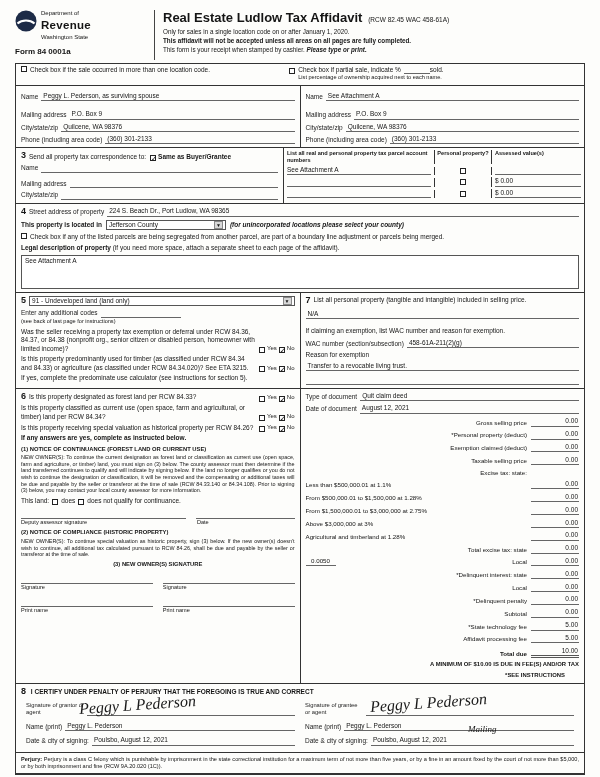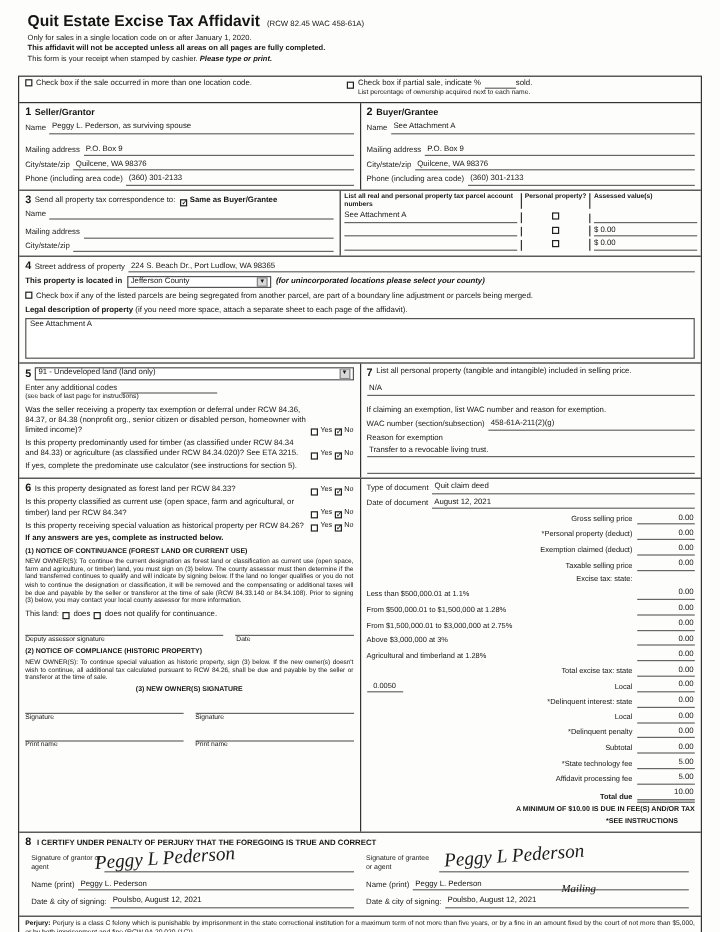--- a/index.html
+++ b/index.html
@@ -73,23 +73,39 @@
 .sig2{top:-9px;left:70px}
 .trustee{position:absolute;top:22px;left:168px;font-family:"Liberation Serif",serif;font-style:italic;font-size:9px;z-index:2}
 .wraplab{width:58px;font-size:5.8px;white-space:normal;line-height:1.15}
 </style>
 </head>
 <body>
 
 <div class="page">
 
   <div class="hdr">
+    <div class="hdr-left">
+      <div class="logo-row">
+        <span>
+          <svg width="22" height="22" viewBox="0 0 22 22">
+              <circle cx="11" cy="11" r="10.5" fill="#1d2b47"></circle>
+              <path d="M2.5 13.5 C7 9.5, 15 9.5, 19.5 13.5" stroke="#ffffff" stroke-width="2.2" fill="none"></path>
+            </svg>
+        </span>
+        <span>
+          <span class="dept-small">Department of</span>
+          <span class="dept-big">Revenue</span>
+          <span class="dept-sub">Washington State</span>
+        </span>
+      </div>
+      <div class="form-no">Form 84 0001a</div>
+    </div>
     <div class="hdr-right">
       <div>
-        <span class="title">Quit Estate Excise Tax Affidavit</span>
+        <span class="title">Real Estate Ludlow Tax Affidavit</span>
         <span class="rcw">(RCW 82.45 WAC 458-61A)</span>
       </div>
       <div class="hnote">Only for sales in a single location code on or after January 1, 2020.</div>
       <div class="hnote b">This affidavit will not be accepted unless all areas on all pages are fully completed.</div>
       <div class="hnote">
         <span>This form is your receipt when stamped by cashier.</span>
         <span class="b it">Please type or print.</span>
       </div>
     </div>
   </div>
@@ -107,41 +123,39 @@
           <span style="margin-left:3px">Check box if partial sale, indicate %</span>
           <span class="uv" style="width:26px"></span>
           <span>sold.</span>
         </div>
         <div class="xs" style="margin-left:9px">List percentage of ownership acquired next to each name.</div>
       </div>
     </div>
 
     <div class="secrow">
       <div class="col">
-        <div><span class="secnum">1</span><span class="sectitle">Seller/Grantor</span></div>
         <div class="frow">
             <span class="lb">Name</span>
             <span class="uv grow">Peggy L. Pederson, as surviving spouse</span>
           </div>
         <div class="gap"></div>
         <div class="frow">
             <span class="lb">Mailing address</span>
             <span class="uv grow">P.O. Box 9</span>
           </div>
         <div class="frow">
             <span class="lb">City/state/zip</span>
             <span class="uv grow">Quilcene, WA 98376</span>
           </div>
         <div class="frow">
             <span class="lb">Phone (including area code)</span>
             <span class="uv grow">(360) 301-2133</span>
           </div>
       </div>
       <div class="col vline">
-        <div><span class="secnum">2</span><span class="sectitle">Buyer/Grantee</span></div>
         <div class="frow">
             <span class="lb">Name</span>
             <span class="uv grow">See Attachment A</span>
           </div>
         <div class="gap"></div>
         <div class="frow">
             <span class="lb">Mailing address</span>
             <span class="uv grow">P.O. Box 9</span>
           </div>
         <div class="frow">

